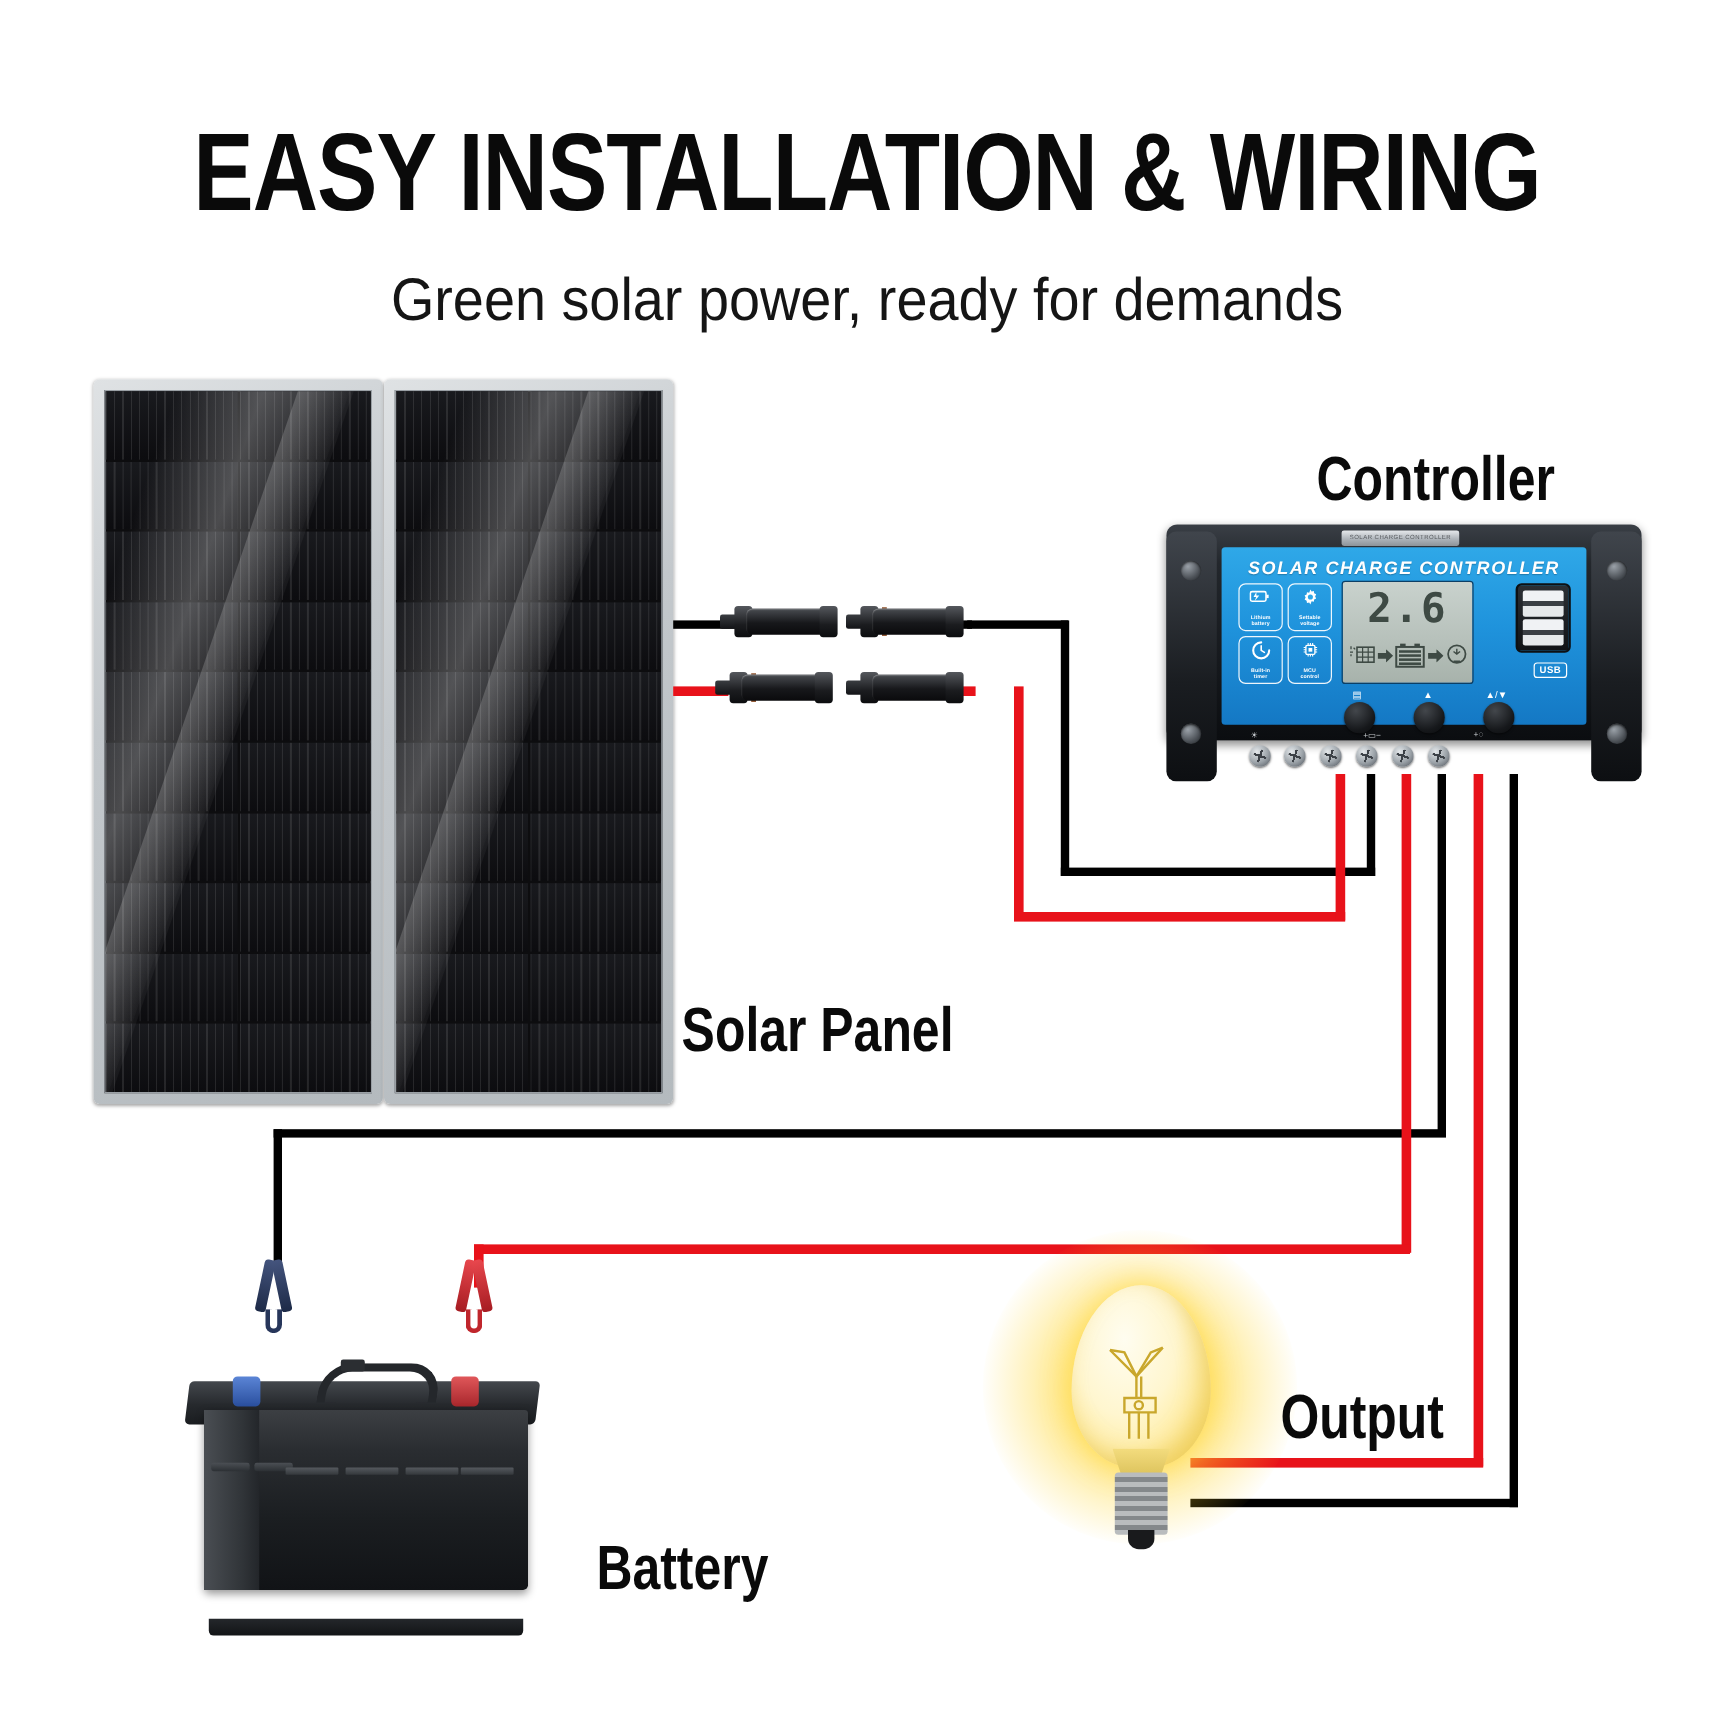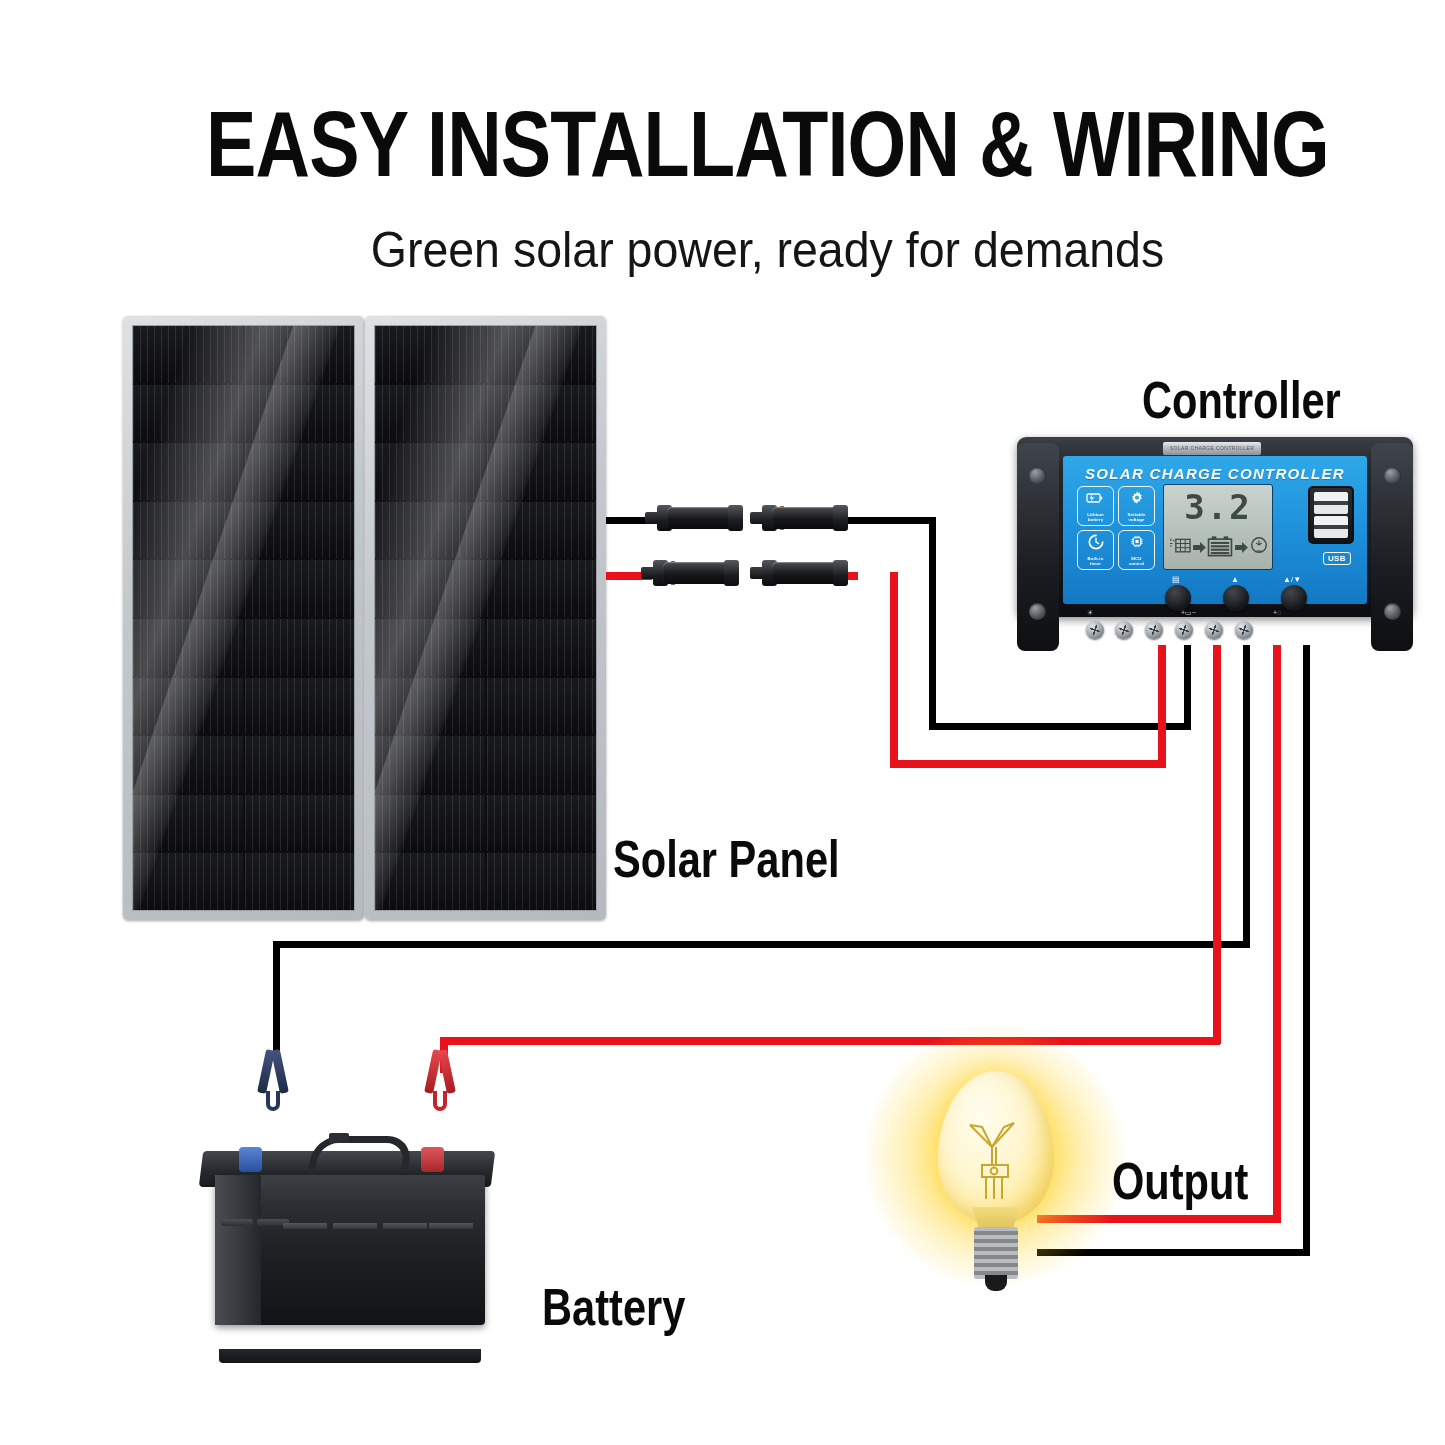--- a/index.html
+++ b/index.html
@@ -1,18 +1,18 @@
 <!DOCTYPE html>
 <html><head>
 <meta charset="utf-8">
 <style>
   html,body{margin:0;padding:0;background:#fff;}
   body{width:1445px;height:1445px;position:relative;overflow:hidden;
        font-family:"Liberation Sans", sans-serif;}
-  .stage{position:absolute;inset:0;margin-left:45px;}
+  .stage{position:absolute;inset:0;}
 
   
   #page-title{
     position:absolute;left:0;top:98px;width:1445px;text-align:center;
     font-family:"Liberation Sans", sans-serif;
     font-weight:700;font-size:92px;line-height:1;color:#0a0a0a;
     letter-spacing:-1px;transform:scaleX(.82);transform-origin:50% 50%;
     white-space:nowrap;
   }
   #page-subtitle{
@@ -412,21 +412,21 @@
             </svg>
           </span>
           <span class="ftxt">
             <span>MCU</span><br>
             <span>control</span>
           </span>
         </div>
       </div>
 
       <div class="lcd">
-        <div class="lcd-num">3.2</div>
+        <div class="lcd-num">2.6</div>
         <div class="lcd-row">
           <span>
             <svg width="22" height="20" viewBox="0 0 26 24">
               <g stroke="#3e4a44" stroke-width="1.3" fill="none">
                 <path d="M2 3v3M1 9h3M2 13v-2M4.6 4.6l1.6 1.6"></path>
               </g>
               <rect x="8" y="4" width="17" height="15" fill="none" stroke="#3e4a44" stroke-width="1.6"></rect>
               <g stroke="#3e4a44" stroke-width="1.2">
                 <path d="M13.6 4v15M19.2 4v15M8 9h17M8 14h17"></path>
               </g>

